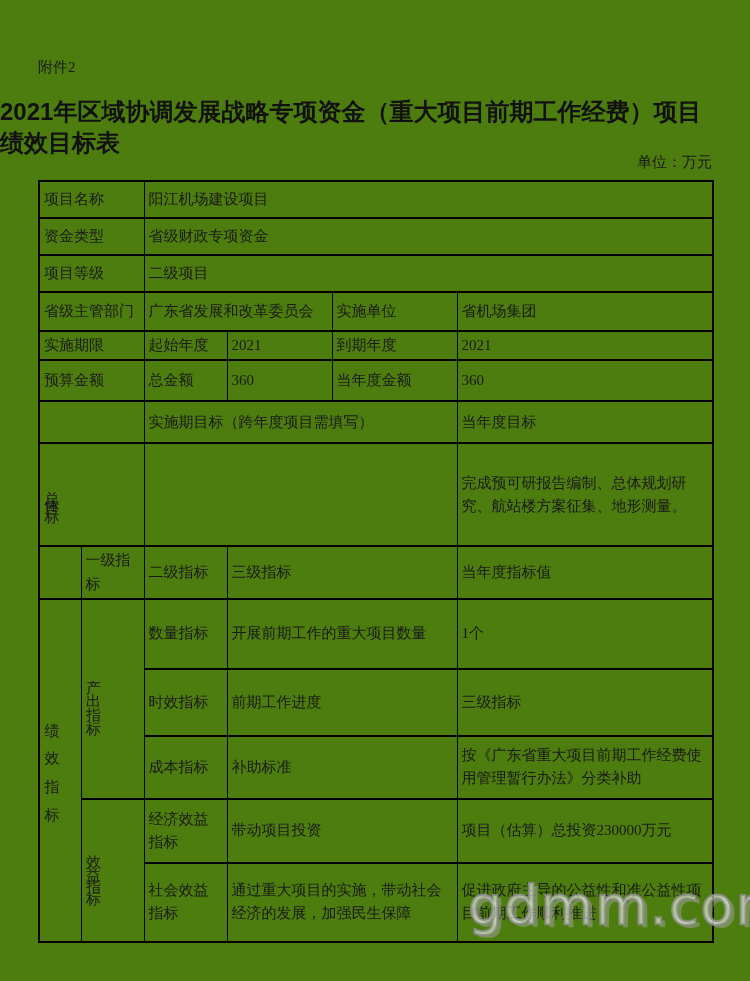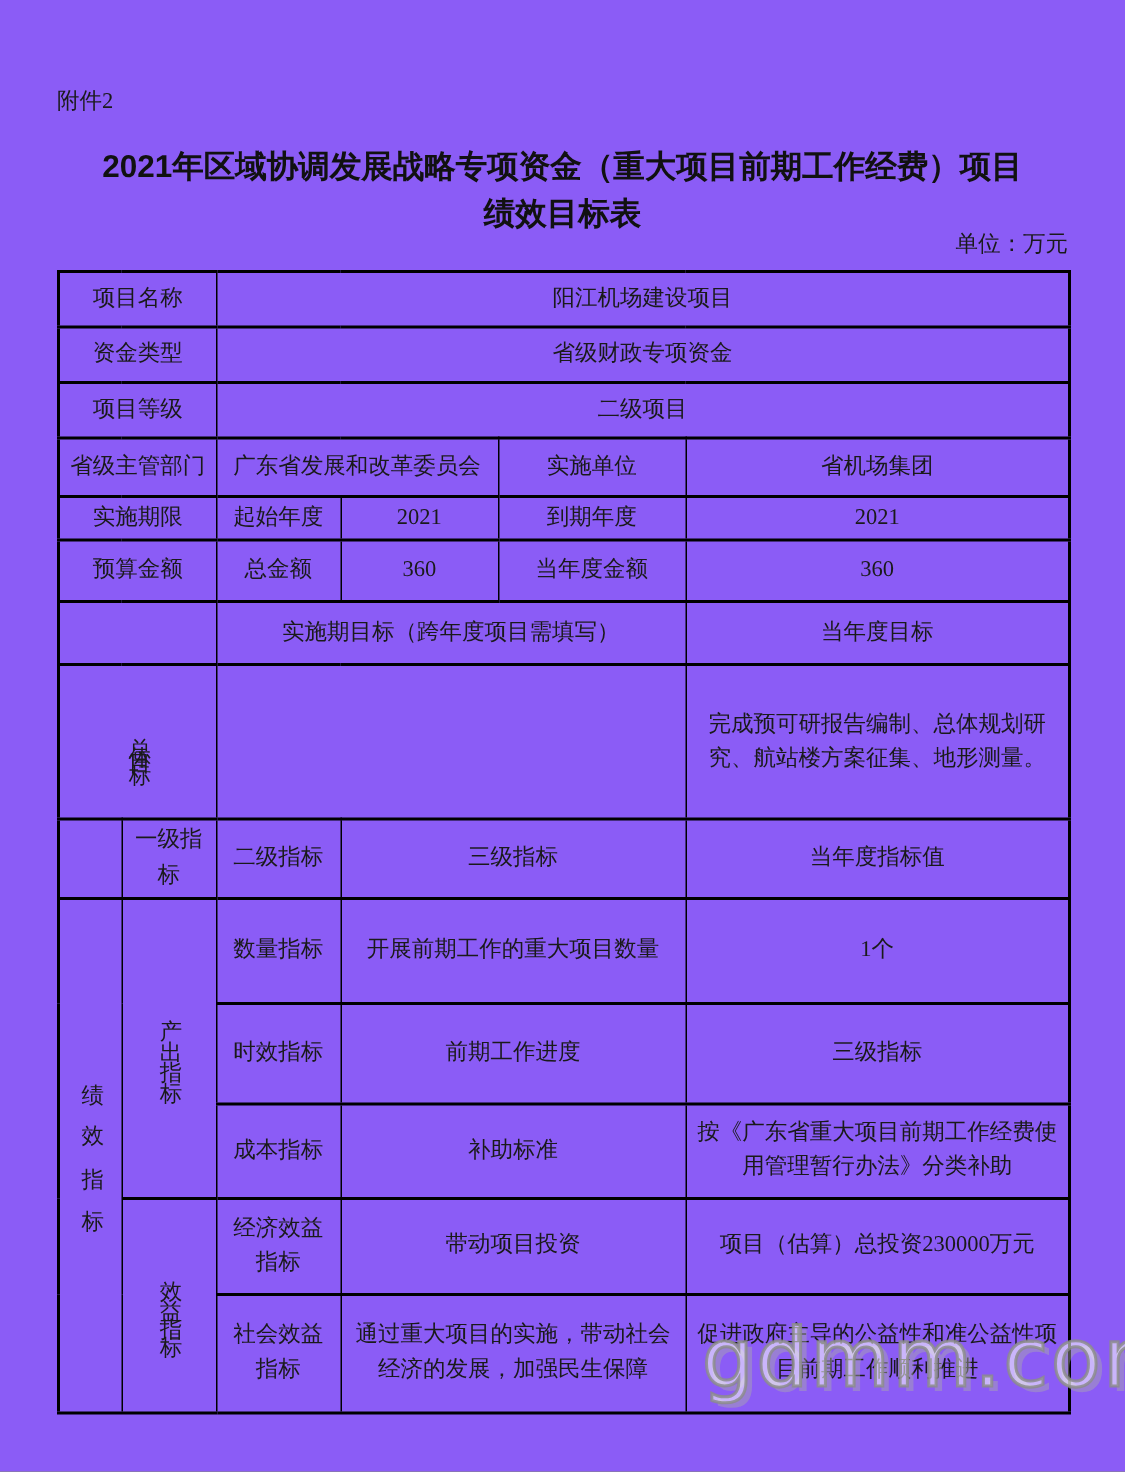--- a/index.html
+++ b/index.html
@@ -1,55 +1,54 @@
 <!DOCTYPE html>
 <html><head>
 <meta charset="utf-8">
 <style>
   * { margin:0; padding:0; box-sizing:border-box; }
   html,body { background:#888; }
   .page {
     position:relative;
     width:750px; height:981px;
-    background:#8b5cf6;
+    background:#4d7c0f;
     font-family:"Liberation Serif","DejaVu Serif",serif;
     color:#1a1a1a;
     overflow:hidden;
     margin:0 auto;
   }
   .attachment {
     position:absolute; left:38px; top:58px;
     font-size:15px;
   }
   .title {
     position:absolute; left:0; top:96px; width:100%;
-    text-align:center;
     font-family:"Liberation Sans","DejaVu Sans",sans-serif;
-    font-weight:bold; font-size:21px; line-height:31px;
+    font-weight:bold; font-size:24px; line-height:31px;
     color:#111;
   }
   .unit {
     position:absolute; right:38px; top:153px;
     font-size:15px;
   }
   table.main {
     position:absolute; left:38px; top:180px;
     width:674px;
     border-collapse:collapse;
     table-layout:fixed;
     font-size:15px;
     color:#1a1a1a;
   }
   table.main td {
     border-left:1px solid #000;
     border-right:1px solid #000;
     border-top:2px solid #000;
     border-bottom:2px solid #000;
     vertical-align:middle;
-    text-align:center;
+    text-align:left;
     padding:2px 4px;
     line-height:1.55;
     overflow:hidden;
   }
   table.main { border:2px solid #000; }
   td.left { text-align:left; padding:2px 7px; }
   
   .rh37{height:37px} .rh39{height:39px} .rh38{height:20px} .rh41{height:41px}
   .rh42{height:42px} .rh103{height:103px} .rh45{height:45px} .rh70{height:70px}
   .rh67{height:67px} .rh63{height:63px} .rh64{height:64px} .rh79{height:79px}

